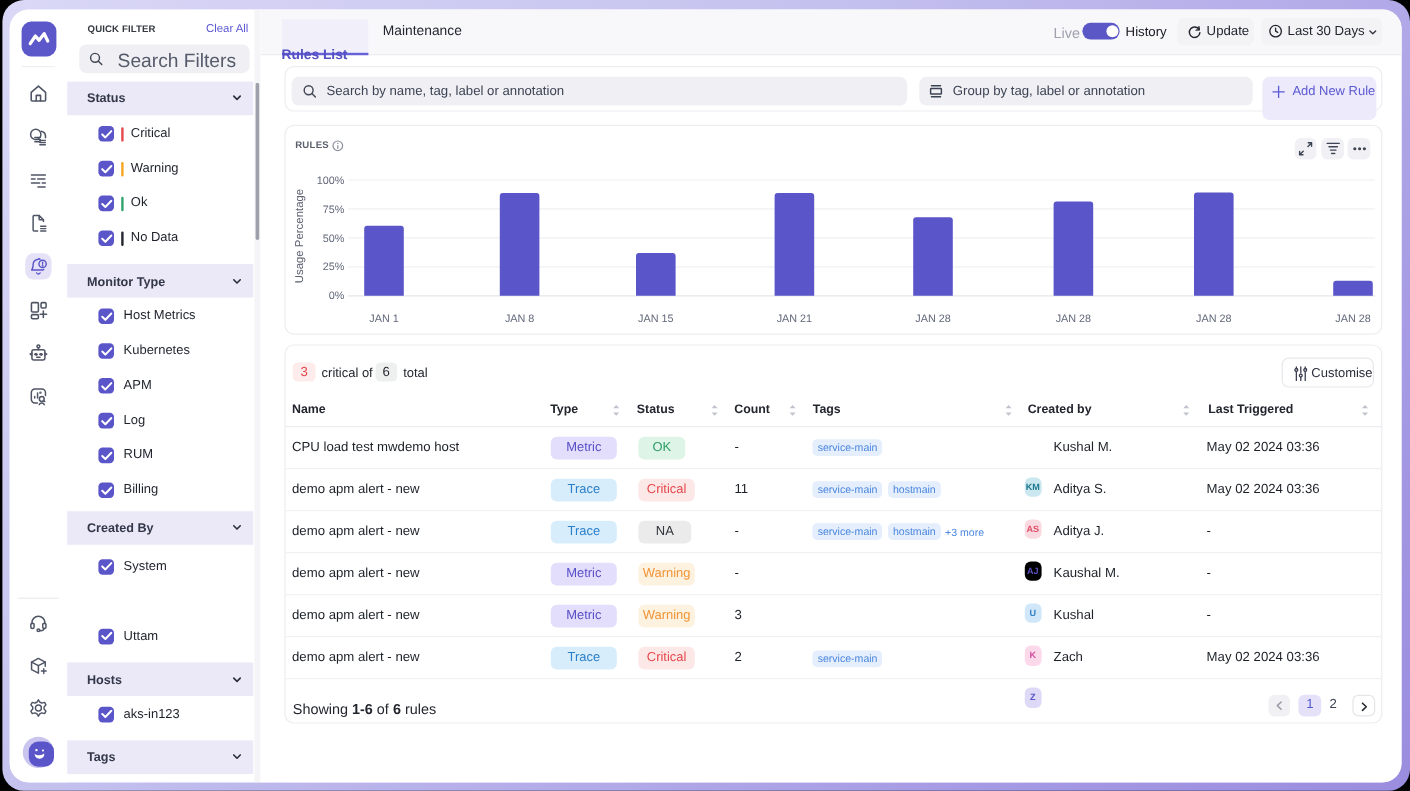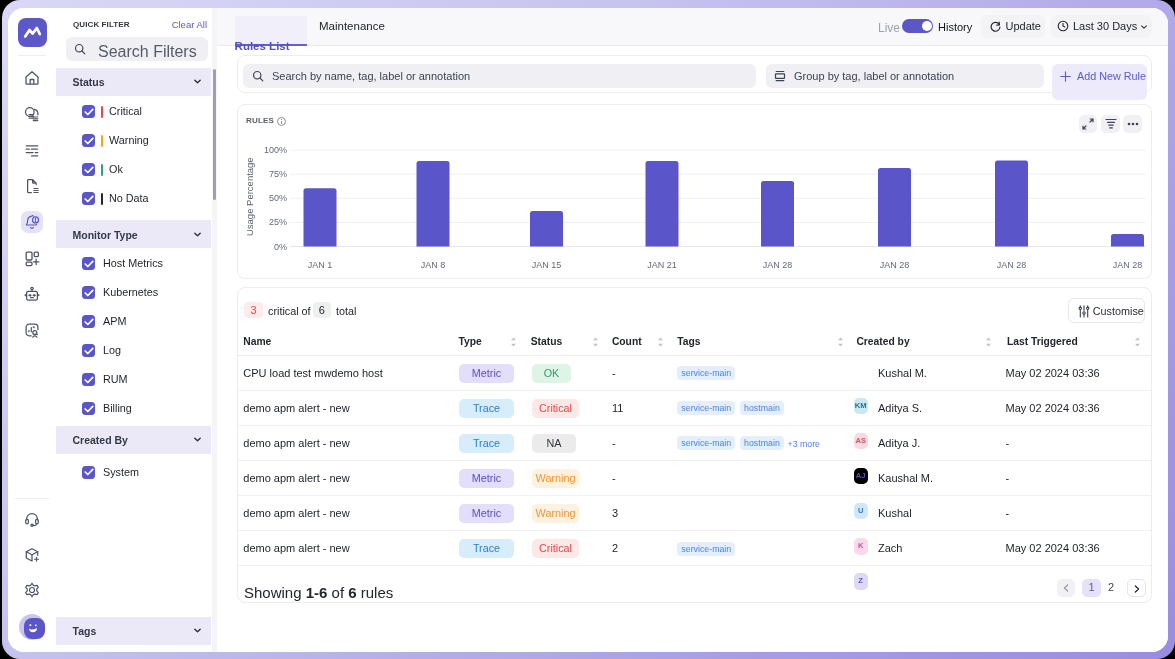--- a/index.html
+++ b/index.html
@@ -260,21 +260,43 @@
         </svg>
       </div>
     <div class="cbrow" style="top:449.5px">
         <div class="cb">
           <svg width="10" height="8" viewBox="0 0 10 8" fill="none" stroke="#fff" stroke-width="1.7" stroke-linecap="round" stroke-linejoin="round">
             <path d="M1.2 4 L3.8 6.5 L8.8 1.3"></path>
           </svg>
         </div>
         <div class="cbl" style="left:47px">System</div>
       </div>
-
+    <div class="cbrow" style="top:507.5px">
+        <div class="cb">
+          <svg width="10" height="8" viewBox="0 0 10 8" fill="none" stroke="#fff" stroke-width="1.7" stroke-linecap="round" stroke-linejoin="round">
+            <path d="M1.2 4 L3.8 6.5 L8.8 1.3"></path>
+          </svg>
+        </div>
+        <div class="cbl" style="left:47px">Uttam</div>
+      </div>
+
+    <div class="band" style="top:544.3px">
+        <span>Hosts</span>
+        <svg width="9" height="9" viewBox="0 0 10 10" fill="none" stroke="#2b2f38" stroke-width="1.5" stroke-linecap="round" stroke-linejoin="round">
+          <path d="M2 3.5 L5 6.5 L8 3.5"></path>
+        </svg>
+      </div>
+    <div class="cbrow" style="top:572.5px">
+        <div class="cb">
+          <svg width="10" height="8" viewBox="0 0 10 8" fill="none" stroke="#fff" stroke-width="1.7" stroke-linecap="round" stroke-linejoin="round">
+            <path d="M1.2 4 L3.8 6.5 L8.8 1.3"></path>
+          </svg>
+        </div>
+        <div class="cbl" style="left:47px">aks-in123</div>
+      </div>
 
     <div class="band" style="top:608.5px">
         <span>Tags</span>
         <svg width="9" height="9" viewBox="0 0 10 10" fill="none" stroke="#2b2f38" stroke-width="1.5" stroke-linecap="round" stroke-linejoin="round">
           <path d="M2 3.5 L5 6.5 L8 3.5"></path>
         </svg>
       </div>
     <div style="position:absolute;left:156px;top:0;width:6px;height:644px;background:#f5f5f7"></div>
       <div class="scrollthumb"></div>
   </div>
@@ -499,21 +521,21 @@
         <div class="nm" style="left:5.3px">demo apm alert - new</div>
         <div class="chip" style="left:221px;width:55px;top:8px;background:#d8edfc;color:#2a7fc9">Trace</div>
         <div class="chip" style="left:294px;width:47px;top:8px;background:#fce9e7;color:#e5484d">Critical</div>
         <div class="nm" style="left:374px">2</div>
         <div class="tagchip" style="left:439.3px;width:58px">service-main</div>
         <div class="avt" style="background:#ddd9f6;color:#5a55c8">Z</div>
         <div class="nm" style="left:640px">Zach</div>
         <div class="dt">May 02 2024 03:36</div>
       </div>
 
-      <div style="position:absolute;left:6px;top:295.5px;font-size:15px;color:#23262e">Showing <b>1-6</b> of <b>6</b> rules</div>
+      <div style="position:absolute;left:6px;top:295.5px;font-size:12px;color:#23262e">Showing <b>1-6</b> of <b>6</b> rules</div>
       <div style="position:absolute;left:819.1px;top:290.8px;width:18.4px;height:17.8px;background:#f1f1f4;border-radius:5px;">
           <svg style="position:absolute;left:6px;top:5px" width="6" height="8" viewBox="0 0 6 8" fill="none" stroke="#9a9da8" stroke-width="1.3" stroke-linecap="round" stroke-linejoin="round">
             <path d="M4.6 1 L1.4 4 L4.6 7"></path>
           </svg>
         </div>
       <div style="position:absolute;left:844.4px;top:290.8px;width:18.4px;height:17.8px;background:#e4e1f9;border-radius:5px;text-align:center;line-height:17.8px;font-size:11px;color:#5059c9">1</div>
       <div style="position:absolute;left:868.5px;top:290.8px;width:9px;height:17.8px;text-align:center;line-height:17.8px;font-size:11px;color:#3d4553">2</div>
       <div style="position:absolute;left:889.2px;top:290.8px;width:19px;height:17.8px;background:#fff;border:1px solid #e5e5ea;border-radius:5px;">
           <svg style="position:absolute;left:6px;top:5px" width="6" height="8" viewBox="0 0 6 8" fill="none" stroke="#23262e" stroke-width="1.3" stroke-linecap="round" stroke-linejoin="round">
             <path d="M1.4 1 L4.6 4 L1.4 7"></path>

